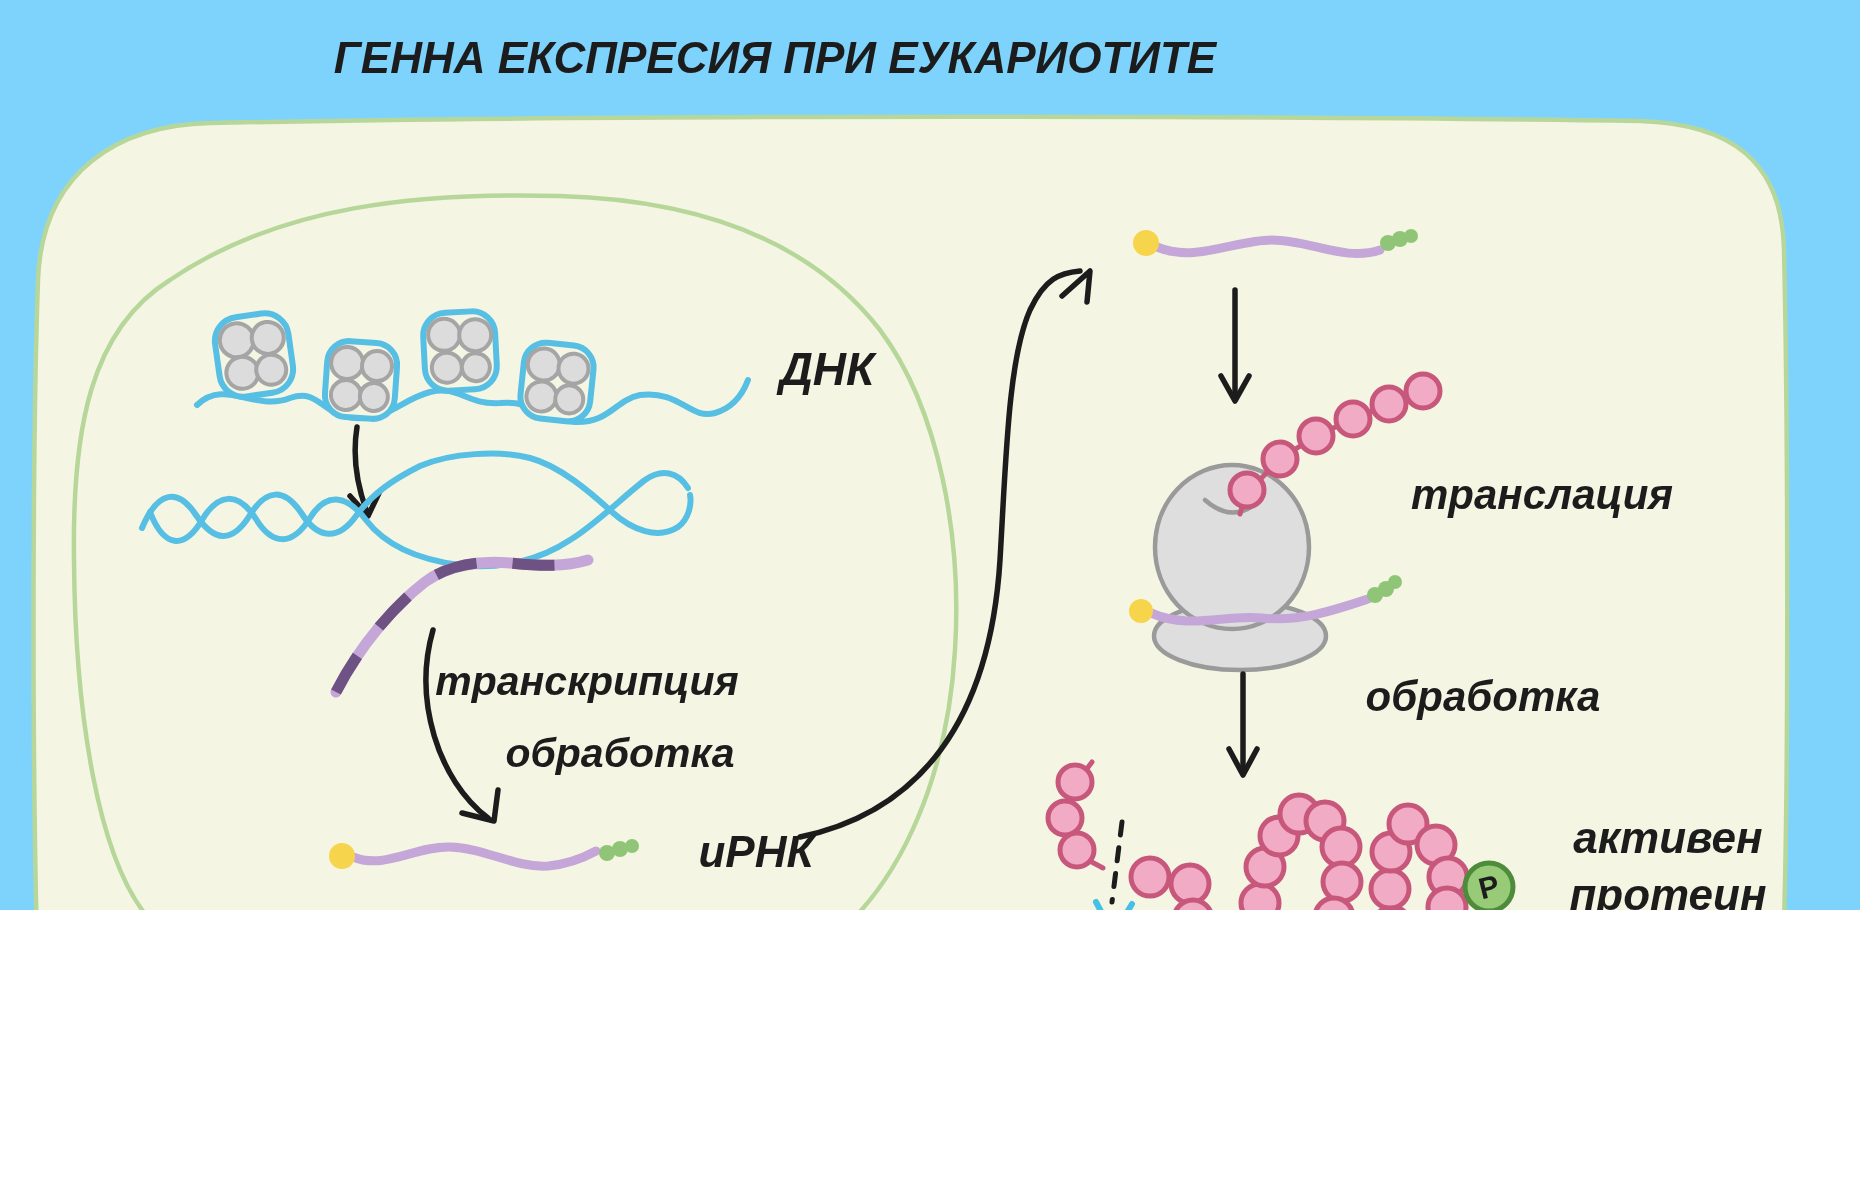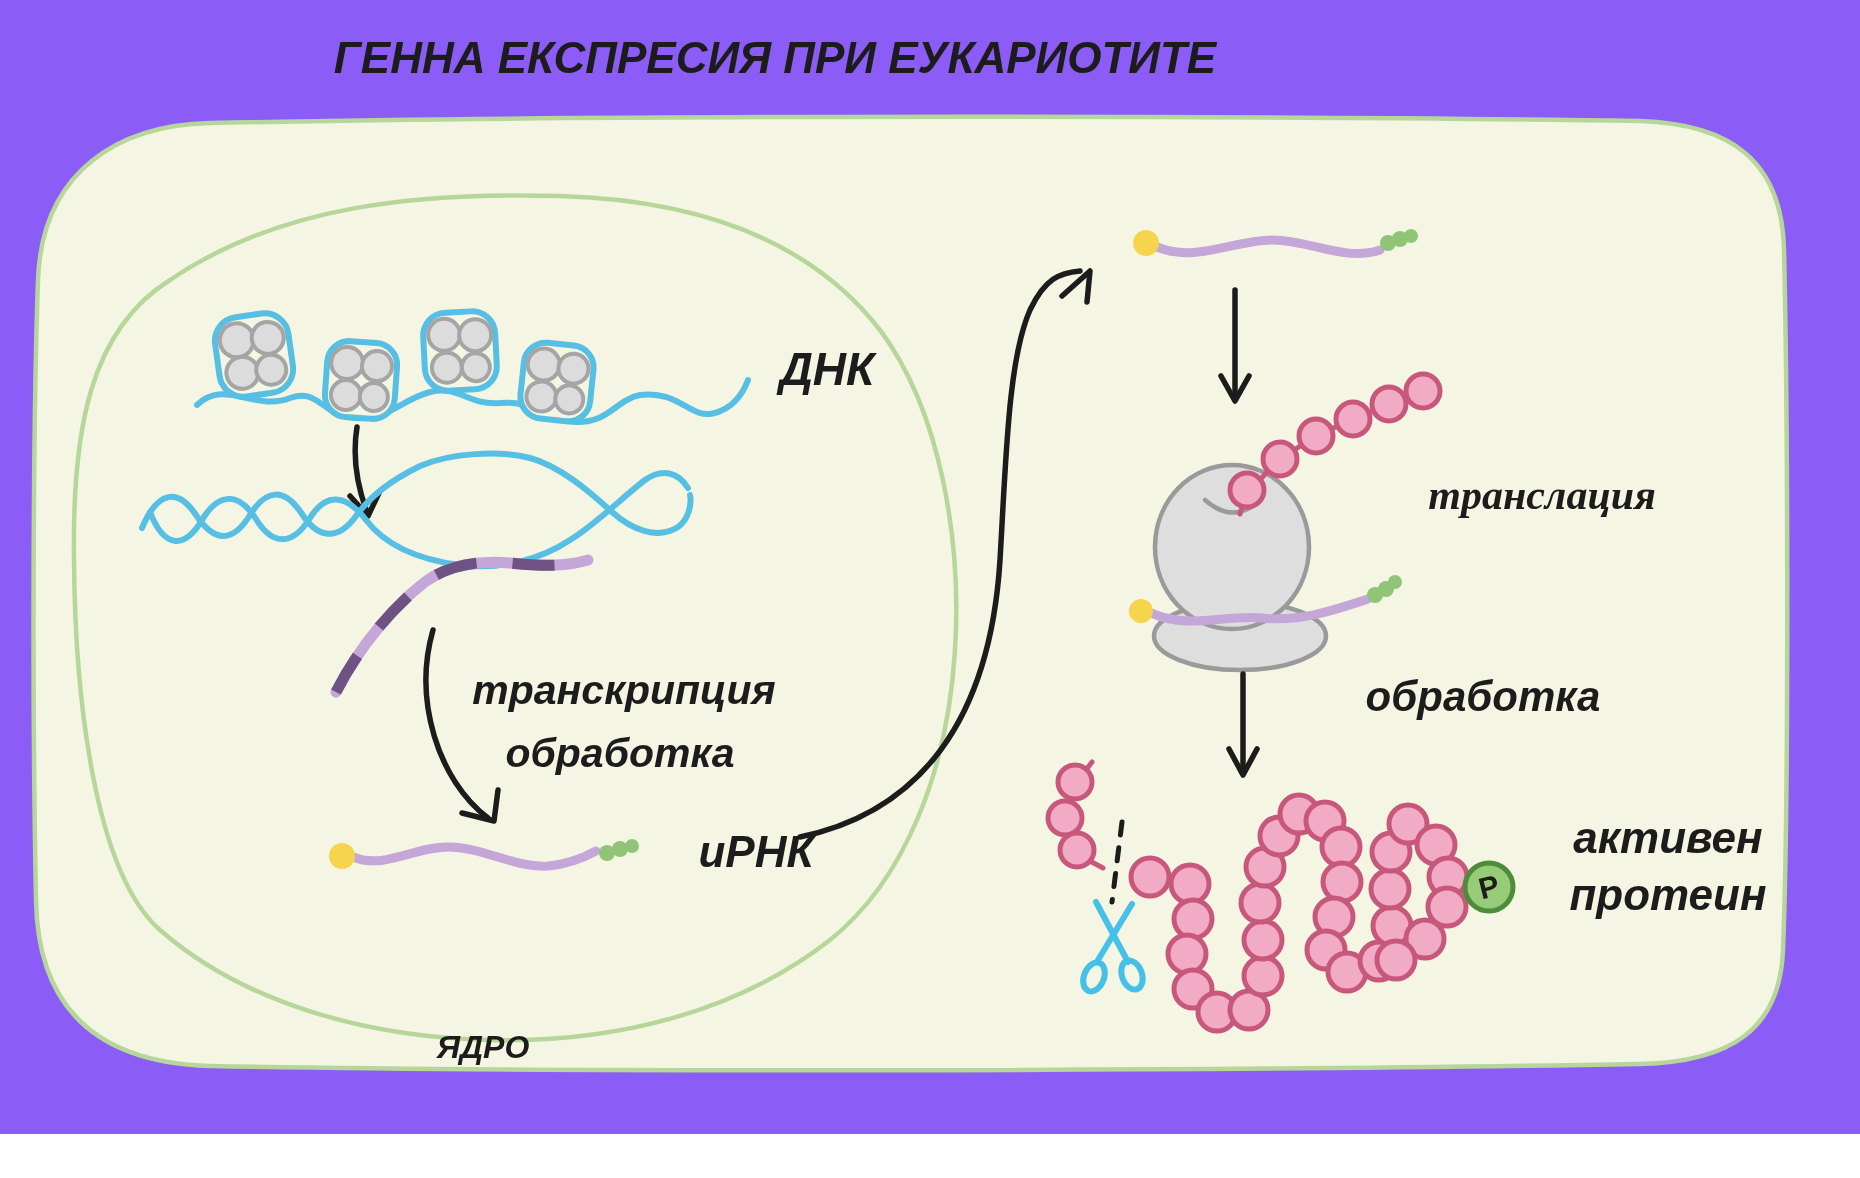--- a/index.html
+++ b/index.html
@@ -1,16 +1,16 @@
 <!DOCTYPE html>
 <html style="--ink: #1c1c1c; --cell-fill: #f4f6e3; --membrane-green: #b7d79a; --dna-blue: #56bfe3; --histone-gray: #dcdcdc; --rna-purple: #c5a6d8; --rna-dark-purple: #6e5284; --cap-yellow: #f6d44c; --polya-green: #90c578; --ribosome-gray: #dedede; --protein-pink: #f2abc4; --protein-outline: #c7577b; --scissors-blue: #45c1e8; --phosphate-green: #97cb78;"><head>
 <meta charset="utf-8">
 <style>
   html,body{margin:0;padding:0;background:#ffffff;}
-  #canvas{position:relative;width:1860px;height:1134px;background:#8b5cf6;overflow:hidden;
+  #canvas{position:relative;width:1860px;height:910px;background:#7dd3fc;overflow:hidden;
           font-family:"Liberation Sans",sans-serif;}
   .lbl{position:absolute;font-style:italic;font-weight:700;color:var(--ink,#1c1c1c);
        transform:translate(-50%,-50%);text-align:center;white-space:nowrap;line-height:1.3;}
   .wrap2{white-space:normal;}
   svg{position:absolute;left:0;top:0;}
   .membrane{fill:none;stroke:var(--membrane-green,#b7d79a);stroke-width:4.5px;}
   .cellfill{fill:var(--cell-fill,#f4f6e3);stroke:var(--membrane-green,#b7d79a);stroke-width:4.5px;}
   .dna{stroke:var(--dna-blue,#56bfe3);fill:none;stroke-width:6px;stroke-linecap:round;}
   .nuc{fill:var(--cell-fill,#f4f6e3);stroke:var(--dna-blue,#56bfe3);stroke-width:6px;}
   .histone{fill:var(--histone-gray,#dcdcdc);stroke:#a5a5a5;stroke-width:4px;}
@@ -212,28 +212,28 @@
       <circle class="bead" cx="1396" cy="960" r="19"></circle>
       <circle class="phos" cx="1489" cy="887" r="24"></circle>
     </g>
   </svg>
 
   <div class="lbl" style="left:775px;top:58px;font-size:44px;">ГЕННА ЕКСПРЕСИЯ ПРИ ЕУКАРИОТИТЕ</div>
 
 
   <div class="lbl" style="left:827px;top:370px;font-size:46px;">ДНК</div>
 
-  <div class="lbl" style="left:624px;top:682px;font-size:41px;margin-top:9px;">транскрипция</div>
+  <div class="lbl" style="left:587px;top:682px;font-size:41px;">транскрипция</div>
 
   <div class="lbl" style="left:620px;top:754px;font-size:41px;">обработка</div>
 
   <div class="lbl" style="left:716px;top:852px;font-size:44px;margin-left:40px;">иРНК</div>
 
   <div class="lbl" style="left:483px;top:1048px;font-size:32px;">ЯДРО</div>
 
-  <div class="lbl" style="left:1542px;top:495px;font-size:42px;font-family:Liberation Serif, serif;">транслация</div>
+  <div class="lbl" style="left:1542px;top:495px;font-size:42px;">транслация</div>
 
   <div class="lbl" style="left:1483px;top:697px;font-size:42px;">обработка</div>
 
   <div class="lbl wrap2" style="left:1668px;top:866px;width:240px;font-size:44px;">активен протеин</div>
 
   <div class="lbl" style="left:1489px;top:887px;font-size:30px;font-style:normal;transform:translate(-50%,-50%) rotate(-14deg);">P</div>
 </div>
 
 </body></html>

